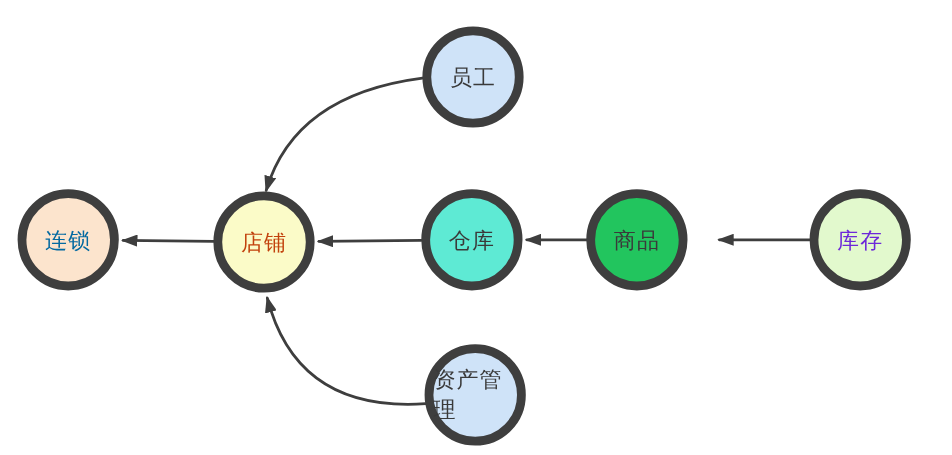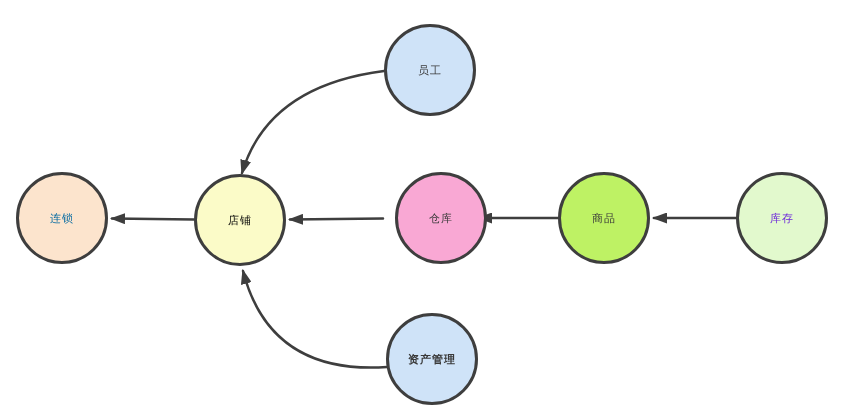--- a/index.html
+++ b/index.html
@@ -25,26 +25,26 @@
     top: 0;
   }
   .edge {
     fill: none;
     stroke-width: 2.5px;
     stroke-linecap: round;
   }
   .node {
     position: absolute;
     box-sizing: border-box;
-    border: 3px solid #000000;
+    border: 8px solid #000000;
     border-radius: 50%;
     display: flex;
     align-items: center;
     justify-content: center;
-    font-size: 11px;
+    font-size: 20px;
     letter-spacing: 1px;
     user-select: none;
   }
 </style>
 </head>
 <body style="background: rgb(255, 255, 255);">
 
 <div id="canvas" style="background: rgb(255, 255, 255);">
   <svg id="edge-layer" width="865" height="414" viewBox="0 0 865 414">
     <defs>
@@ -61,29 +61,29 @@
         <path d="M 387 367 Q 270 375 243 271" class="edge" stroke="#3e3e3e" marker-end="url(#arrowhead)"></path>
       </g>
   </svg>
   <div id="nodes">
       <div class="node" style="left: 384px; top: 24px; width: 92px; height: 92px; background: rgb(207, 227, 248); border-color: rgb(62, 62, 62); color: rgb(58, 58, 58);">
         <span>员工</span>
       </div>
       <div class="node" style="left: 16px; top: 172px; width: 92px; height: 92px; background: rgb(252, 228, 205); border-color: rgb(62, 62, 62); color: #0369a1;">
         <span>连锁</span>
       </div>
-      <div class="node" style="left: 194px; top: 174px; width: 92px; height: 92px; background: rgb(251, 251, 200); border-color: rgb(62, 62, 62); color: #000000; justify-content: center;">
+      <div class="node" style="left: 194px; top: 174px; width: 92px; height: 92px; background: rgb(251, 251, 200); border-color: rgb(62, 62, 62); color: #c2410c; justify-content: center;">
         <span>店铺</span>
       </div>
-      <div class="node" style="left: 395px; top: 172px; width: 92px; height: 92px; background: #f9a8d4; border-color: rgb(62, 62, 62); color: rgb(58, 58, 58);">
+      <div class="node" style="left: 383px; top: 172px; width: 92px; height: 92px; background: #5eead4; border-color: rgb(62, 62, 62); color: rgb(58, 58, 58);">
         <span>仓库</span>
       </div>
-      <div class="node" style="left: 558px; top: 172px; width: 92px; height: 92px; background: #bef264; border-color: rgb(62, 62, 62); color: rgb(58, 58, 58);">
+      <div class="node" style="left: 533px; top: 172px; width: 92px; height: 92px; background: #22c55e; border-color: rgb(62, 62, 62); color: rgb(58, 58, 58);">
         <span>商品</span>
       </div>
       <div class="node" style="left: 736px; top: 172px; width: 92px; height: 92px; background: rgb(226, 249, 205); border-color: rgb(62, 62, 62); color: #6d28d9;">
         <span>库存</span>
       </div>
-      <div class="node" style="left: 386px; top: 313px; width: 92px; height: 92px; background: rgb(207, 227, 248); border-color: rgb(62, 62, 62); color: rgb(58, 58, 58); font-weight: bold;">
+      <div class="node" style="left: 386px; top: 313px; width: 92px; height: 92px; background: rgb(207, 227, 248); border-color: rgb(62, 62, 62); color: rgb(58, 58, 58);">
         <span>资产管理</span>
       </div>
     </div>
 </div>
 
 </body></html>

